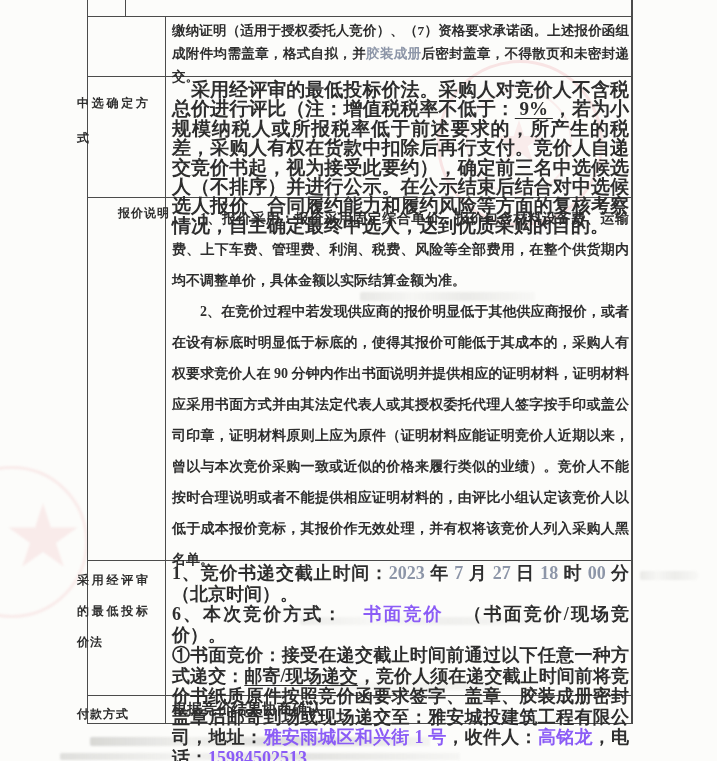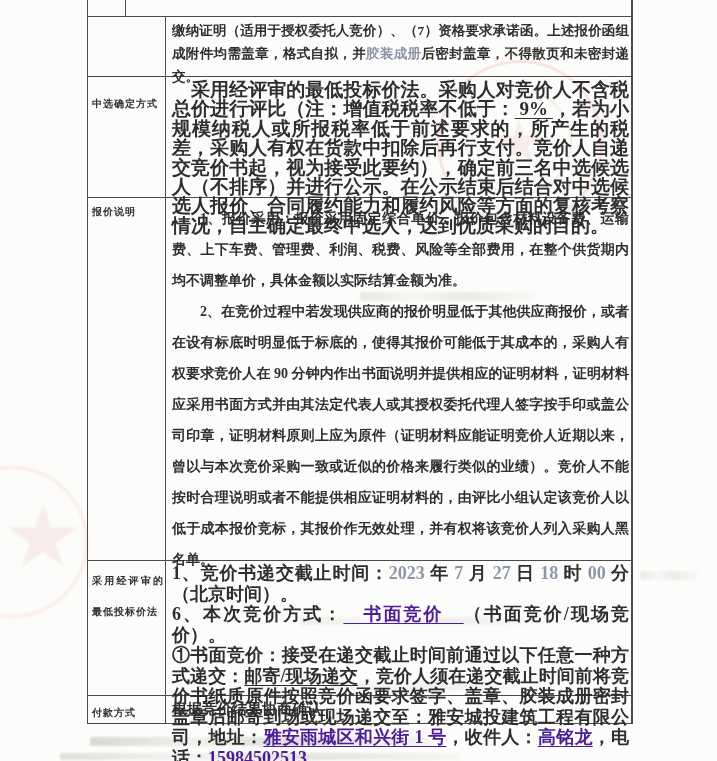--- a/index.html
+++ b/index.html
@@ -16,44 +16,44 @@
   
   .vline,.hline{position:absolute;background:#4b4b4b;}
   .vline{width:1px;}
   .hline{height:1px;}
   .vline.thick{width:2px;}
   
   .cell{
     position:absolute;color:#2e2e2e;font-weight:600;
   }
   .label{
-    left:92px;width:72px;font-size:10px;line-height:1.6;
+    left:77px;width:72px;font-size:12px;line-height:1.6;
     letter-spacing:1px;text-align:justify;
   }
   .content{
     left:172px;width:457px;text-align:justify;
   }
   .content p{margin:0;}
   .r1{top:19px;font-size:13.5px;line-height:23px;}
   .r2{top:80px;font-size:19px;line-height:19.4px;}
   .r2 p{text-indent:1em;}
   .r3{top:203px;font-size:14px;line-height:31px;}
   .r3 p{text-indent:2em;}
   .r3 p + p{}
   .r4{top:563px;font-size:18px;line-height:20.5px;}
   .r5{top:699px;font-size:15px;line-height:20px;}
   .lbl2{top:86px;line-height:35px;}
-  .lbl3{top:204px;}
+  .lbl3{top:204px;margin-left:41px;}
   .lbl4{top:565px;line-height:31px;}
   .lbl5{top:705px;}
   
   .seg-n{}
   .seg-u{text-decoration:underline;text-underline-offset:3px;}
   .seg-g{color:#8d96a8;}
-  .seg-gu{color:#4c1d95;text-decoration:underline;text-underline-offset:3px;}
+  .seg-gu{color:#8b5cf6;text-underline-offset:3px;}
   .seg-bu{font-weight:700;text-decoration:underline;text-underline-offset:3px;}
   
   .stamp{position:absolute;border-radius:50%;pointer-events:none;}
   .stamp-main{
     left:437px;top:60px;width:160px;height:160px;
     border:3px solid rgba(224,88,99,0.14);
     filter:blur(0.6px);
   }
   .stamp-main .inner{
     position:absolute;left:26px;top:26px;width:102px;height:102px;

